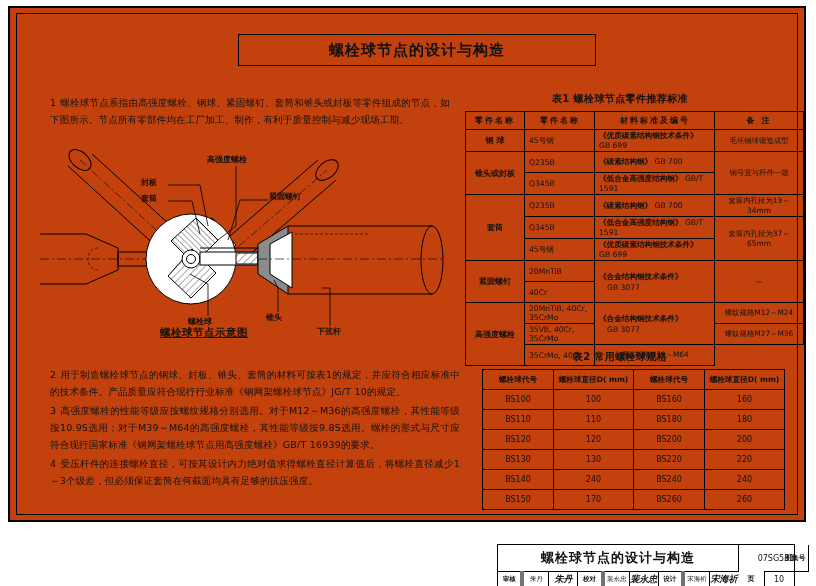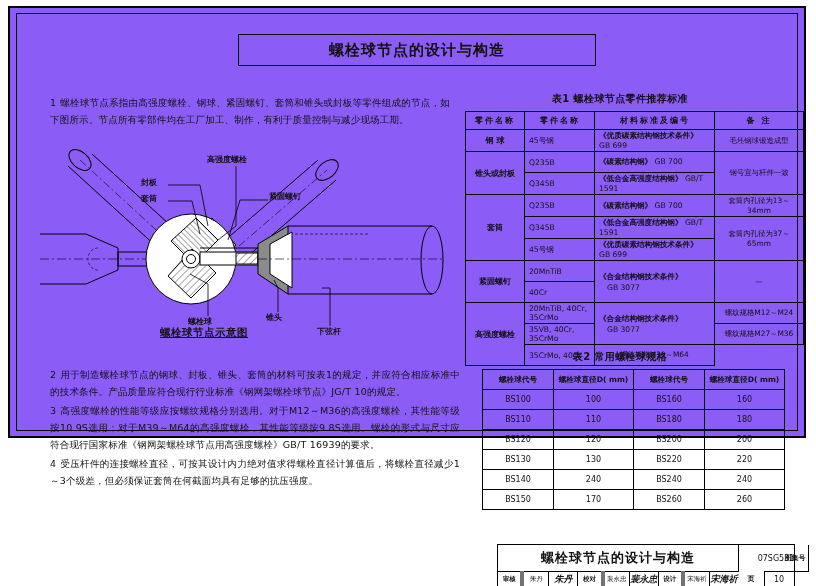--- a/index.html
+++ b/index.html
@@ -1,19 +1,19 @@
 <!DOCTYPE html>
 <html><head>
 <meta charset="utf-8">
 <style>
   html,body{margin:0;padding:0;background:#fff;}
   body{width:816px;height:586px;overflow:hidden;
        font-family:"DejaVu Sans","Liberation Sans",sans-serif;color:#111;}
-  .page{position:absolute;left:8px;top:6px;width:798px;height:432px;
-        border:2px solid #000;box-sizing:border-box;background:#8b5cf6;}
+  .page{position:absolute;left:8px;top:6px;width:798px;height:516px;
+        border:2px solid #000;box-sizing:border-box;background:#c2410c;}
   .inner{position:absolute;left:6px;top:5px;right:6px;bottom:5px;border:1px solid #000;}
 
   
   .title-box{position:absolute;left:228px;top:26px;width:356px;height:30px;
              border:1px solid #000;display:flex;align-items:center;justify-content:center;}
   .title-box span{font-size:15px;font-weight:bold;letter-spacing:1px;}
 
   
   .left{position:absolute;left:40px;top:86px;width:400px;}
   .para{font-size:9.5px;line-height:17px;text-align:justify;margin-bottom:2px;

